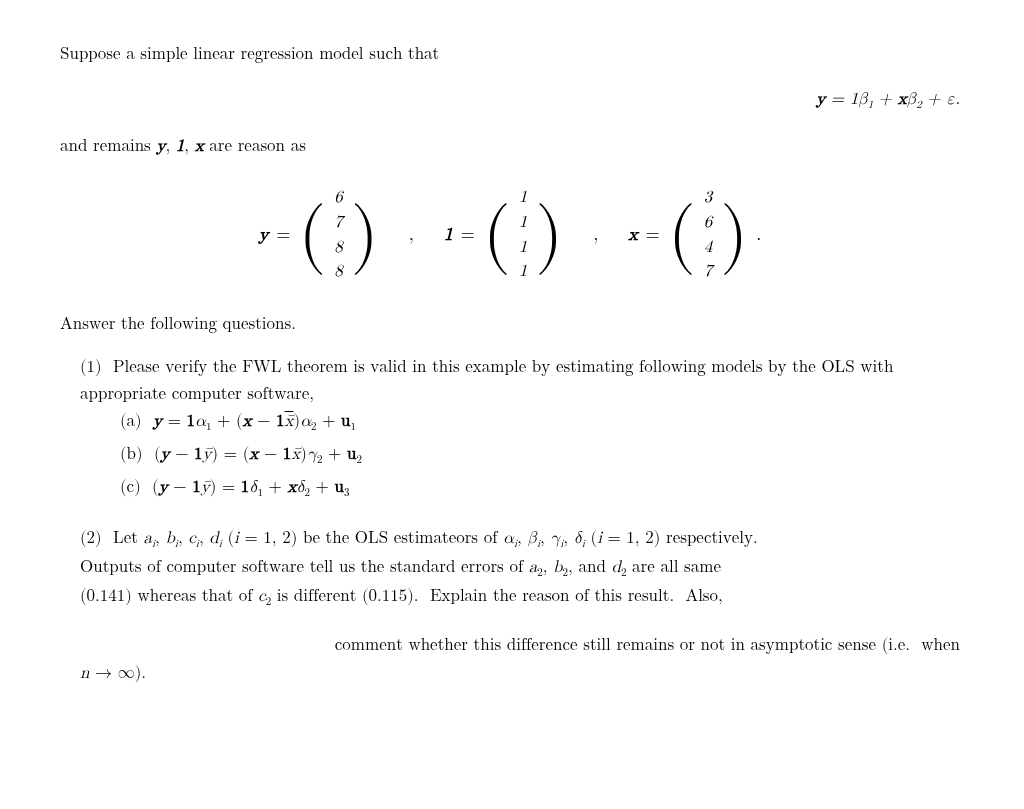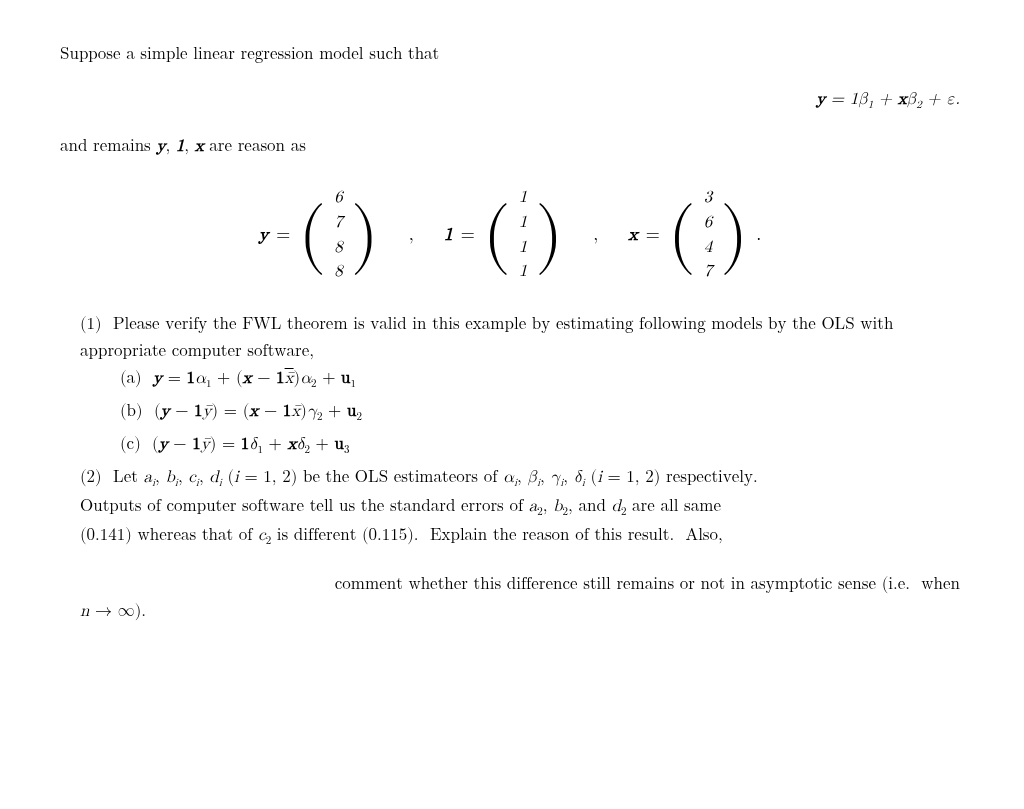--- a/index.html
+++ b/index.html
@@ -106,21 +106,21 @@
     .answer-section {
       margin-top: 4px;
     }
 
     .answer-intro {
       margin-bottom: 16px;
       font-size: 17px;
     }
 
     .question-block {
-      margin-bottom: 4px;
+      margin-bottom: 22px;
       padding-left: 20px;
     }
 
     .subquestion {
       padding-left: 40px;
       margin-bottom: 4px;
       font-size: 17px;
     }
 
     .where-line {
@@ -242,20 +242,23 @@
           <div class="matrix-row-val">4</div>
           <div class="matrix-row-val">7</div>
         </div>
         <span class="matrix-paren-right">)</span>
       </div>
       <span class="period">.</span>
     </div>
   </div>
 
   <div class="answer-section">
+    <p class="answer-intro">
+      <span>Answer the following questions.</span>
+    </p>
 
     <div class="question-block">
       <div>
         <span>(1)&nbsp; Please verify the FWL theorem is valid in this example by estimating following models by the OLS with appropriate computer software,</span>
       </div>
 
       <div class="subquestion">
         <span>(a)&nbsp; </span>
         <span class="math-bold"><b><i>y</i></b></span>
         <span> = <b>1</b><i>α</i><sub>1</sub> + (<b><i>x</i></b> − <b>1</b><span class="overline-xb"><i>x̄</i></span>)<i>α</i><sub>2</sub> + <b>u</b><sub>1</sub></span>

